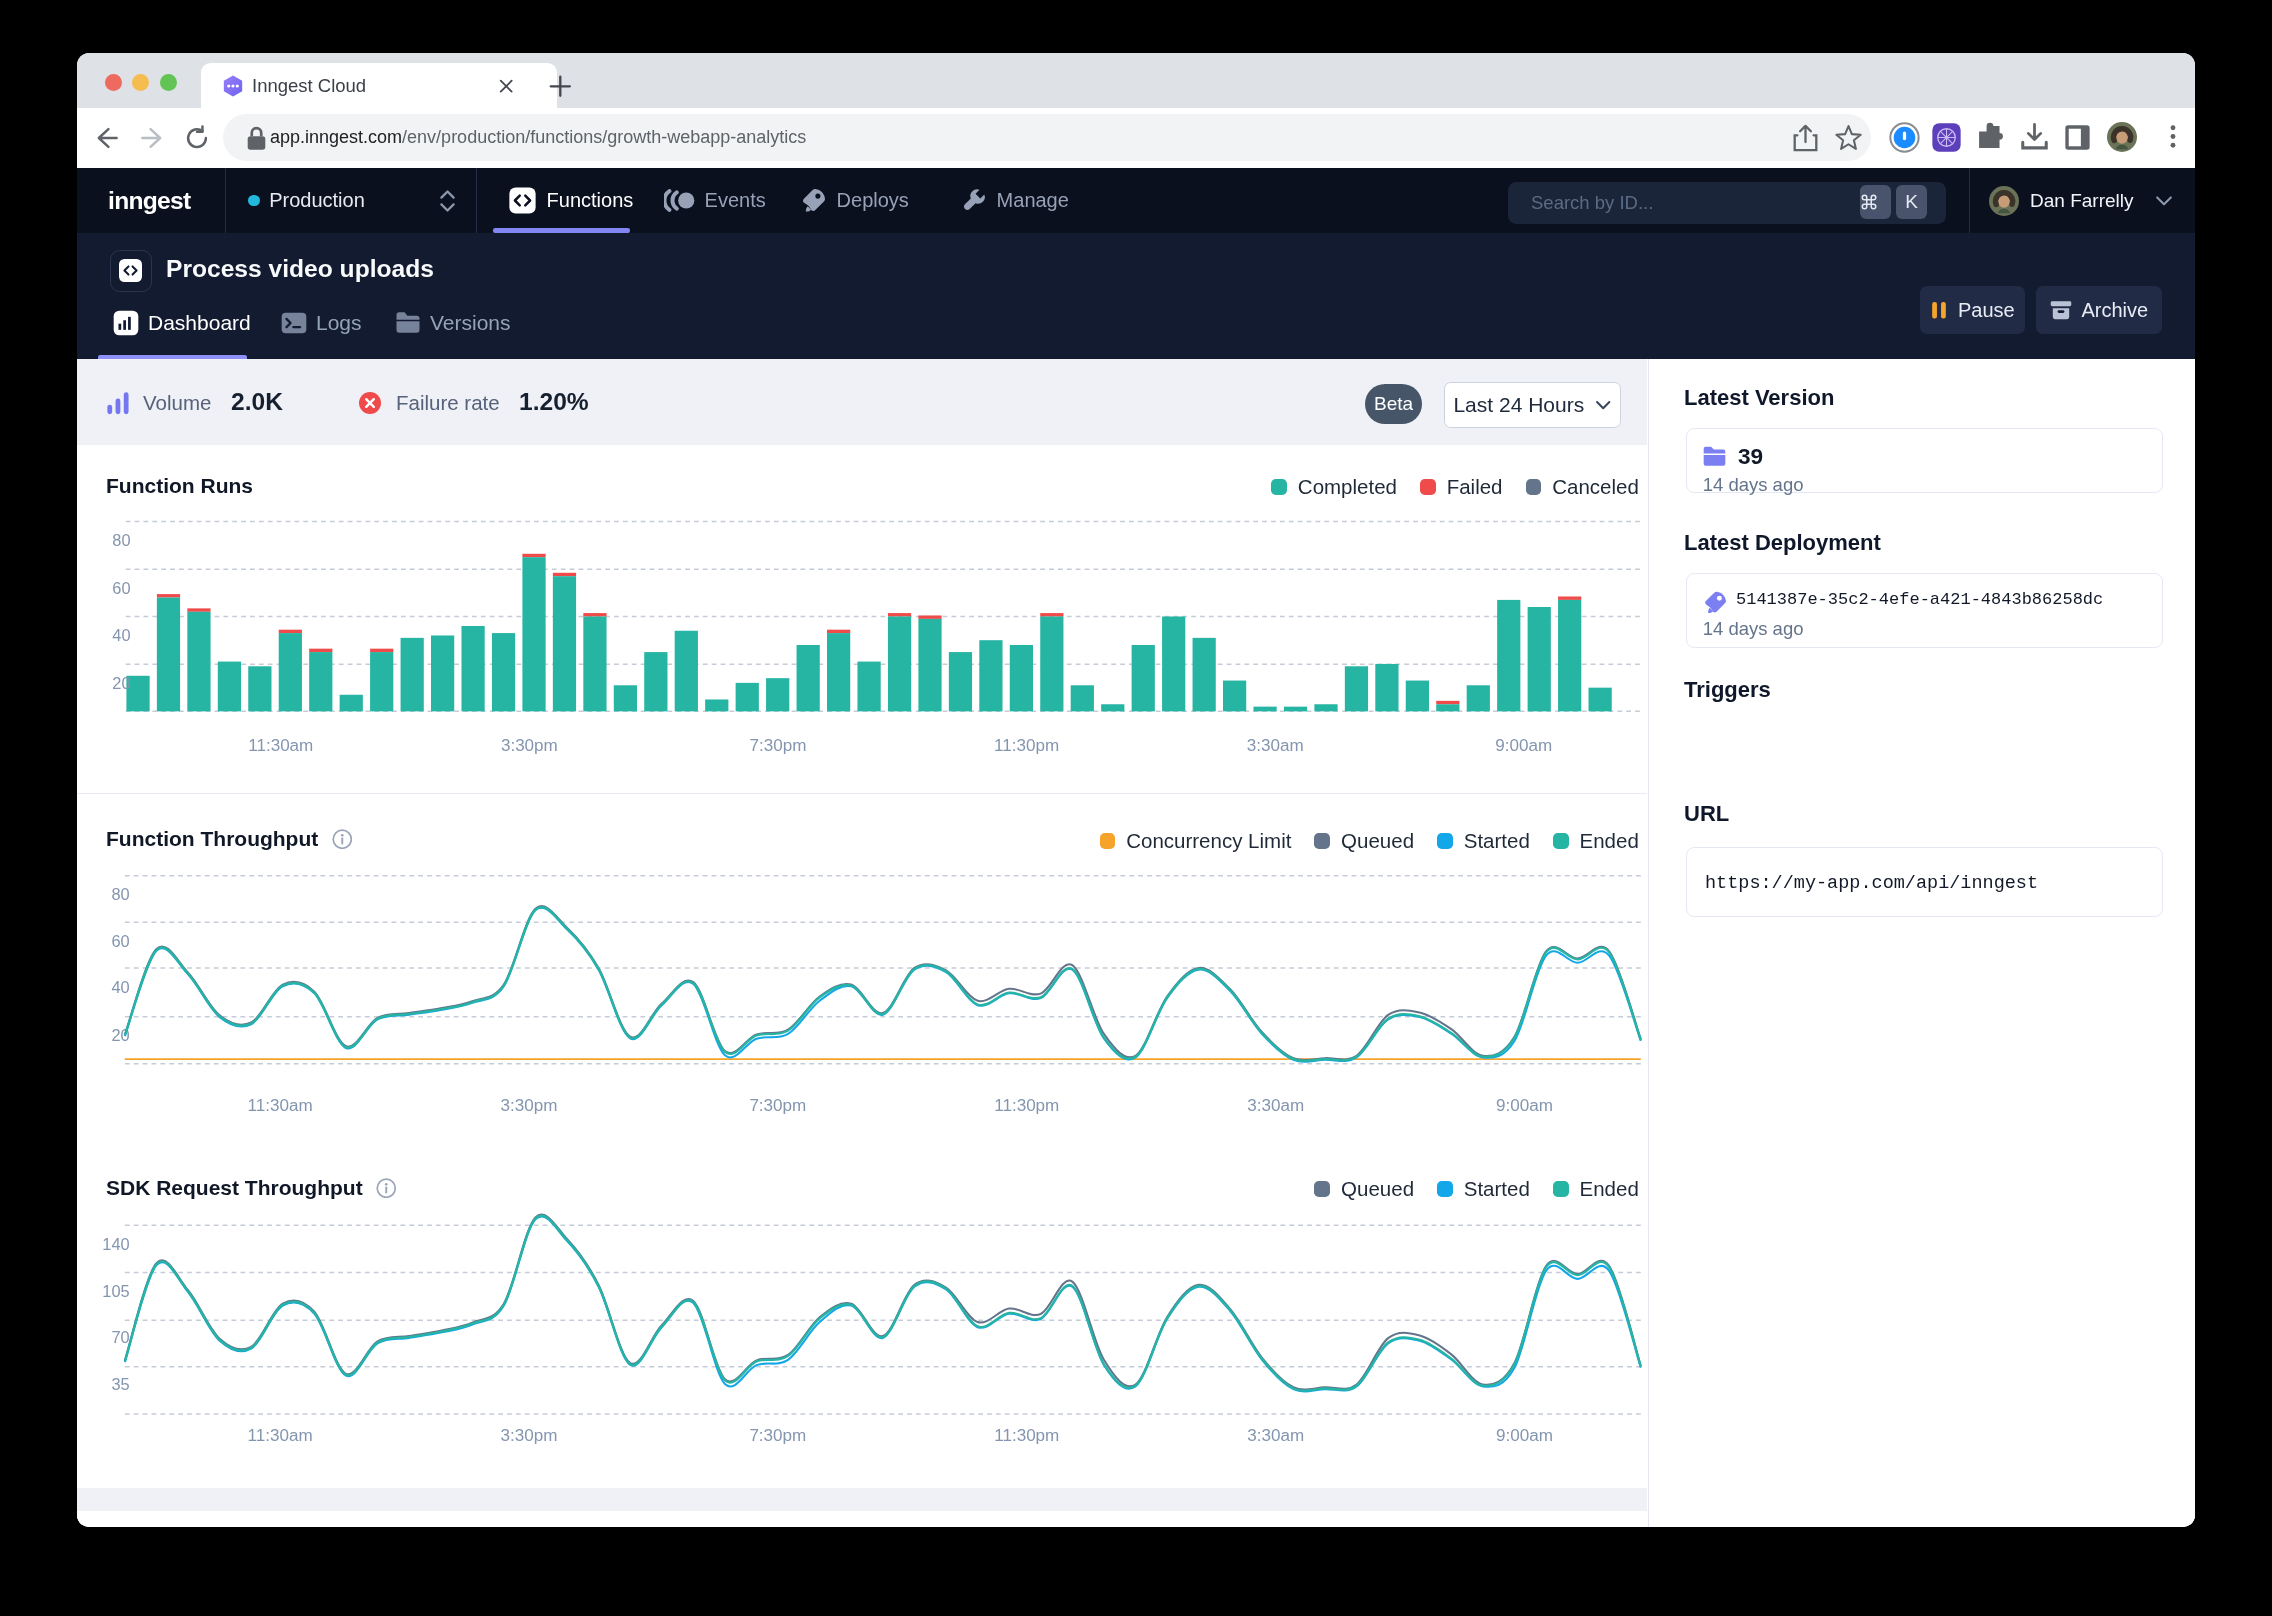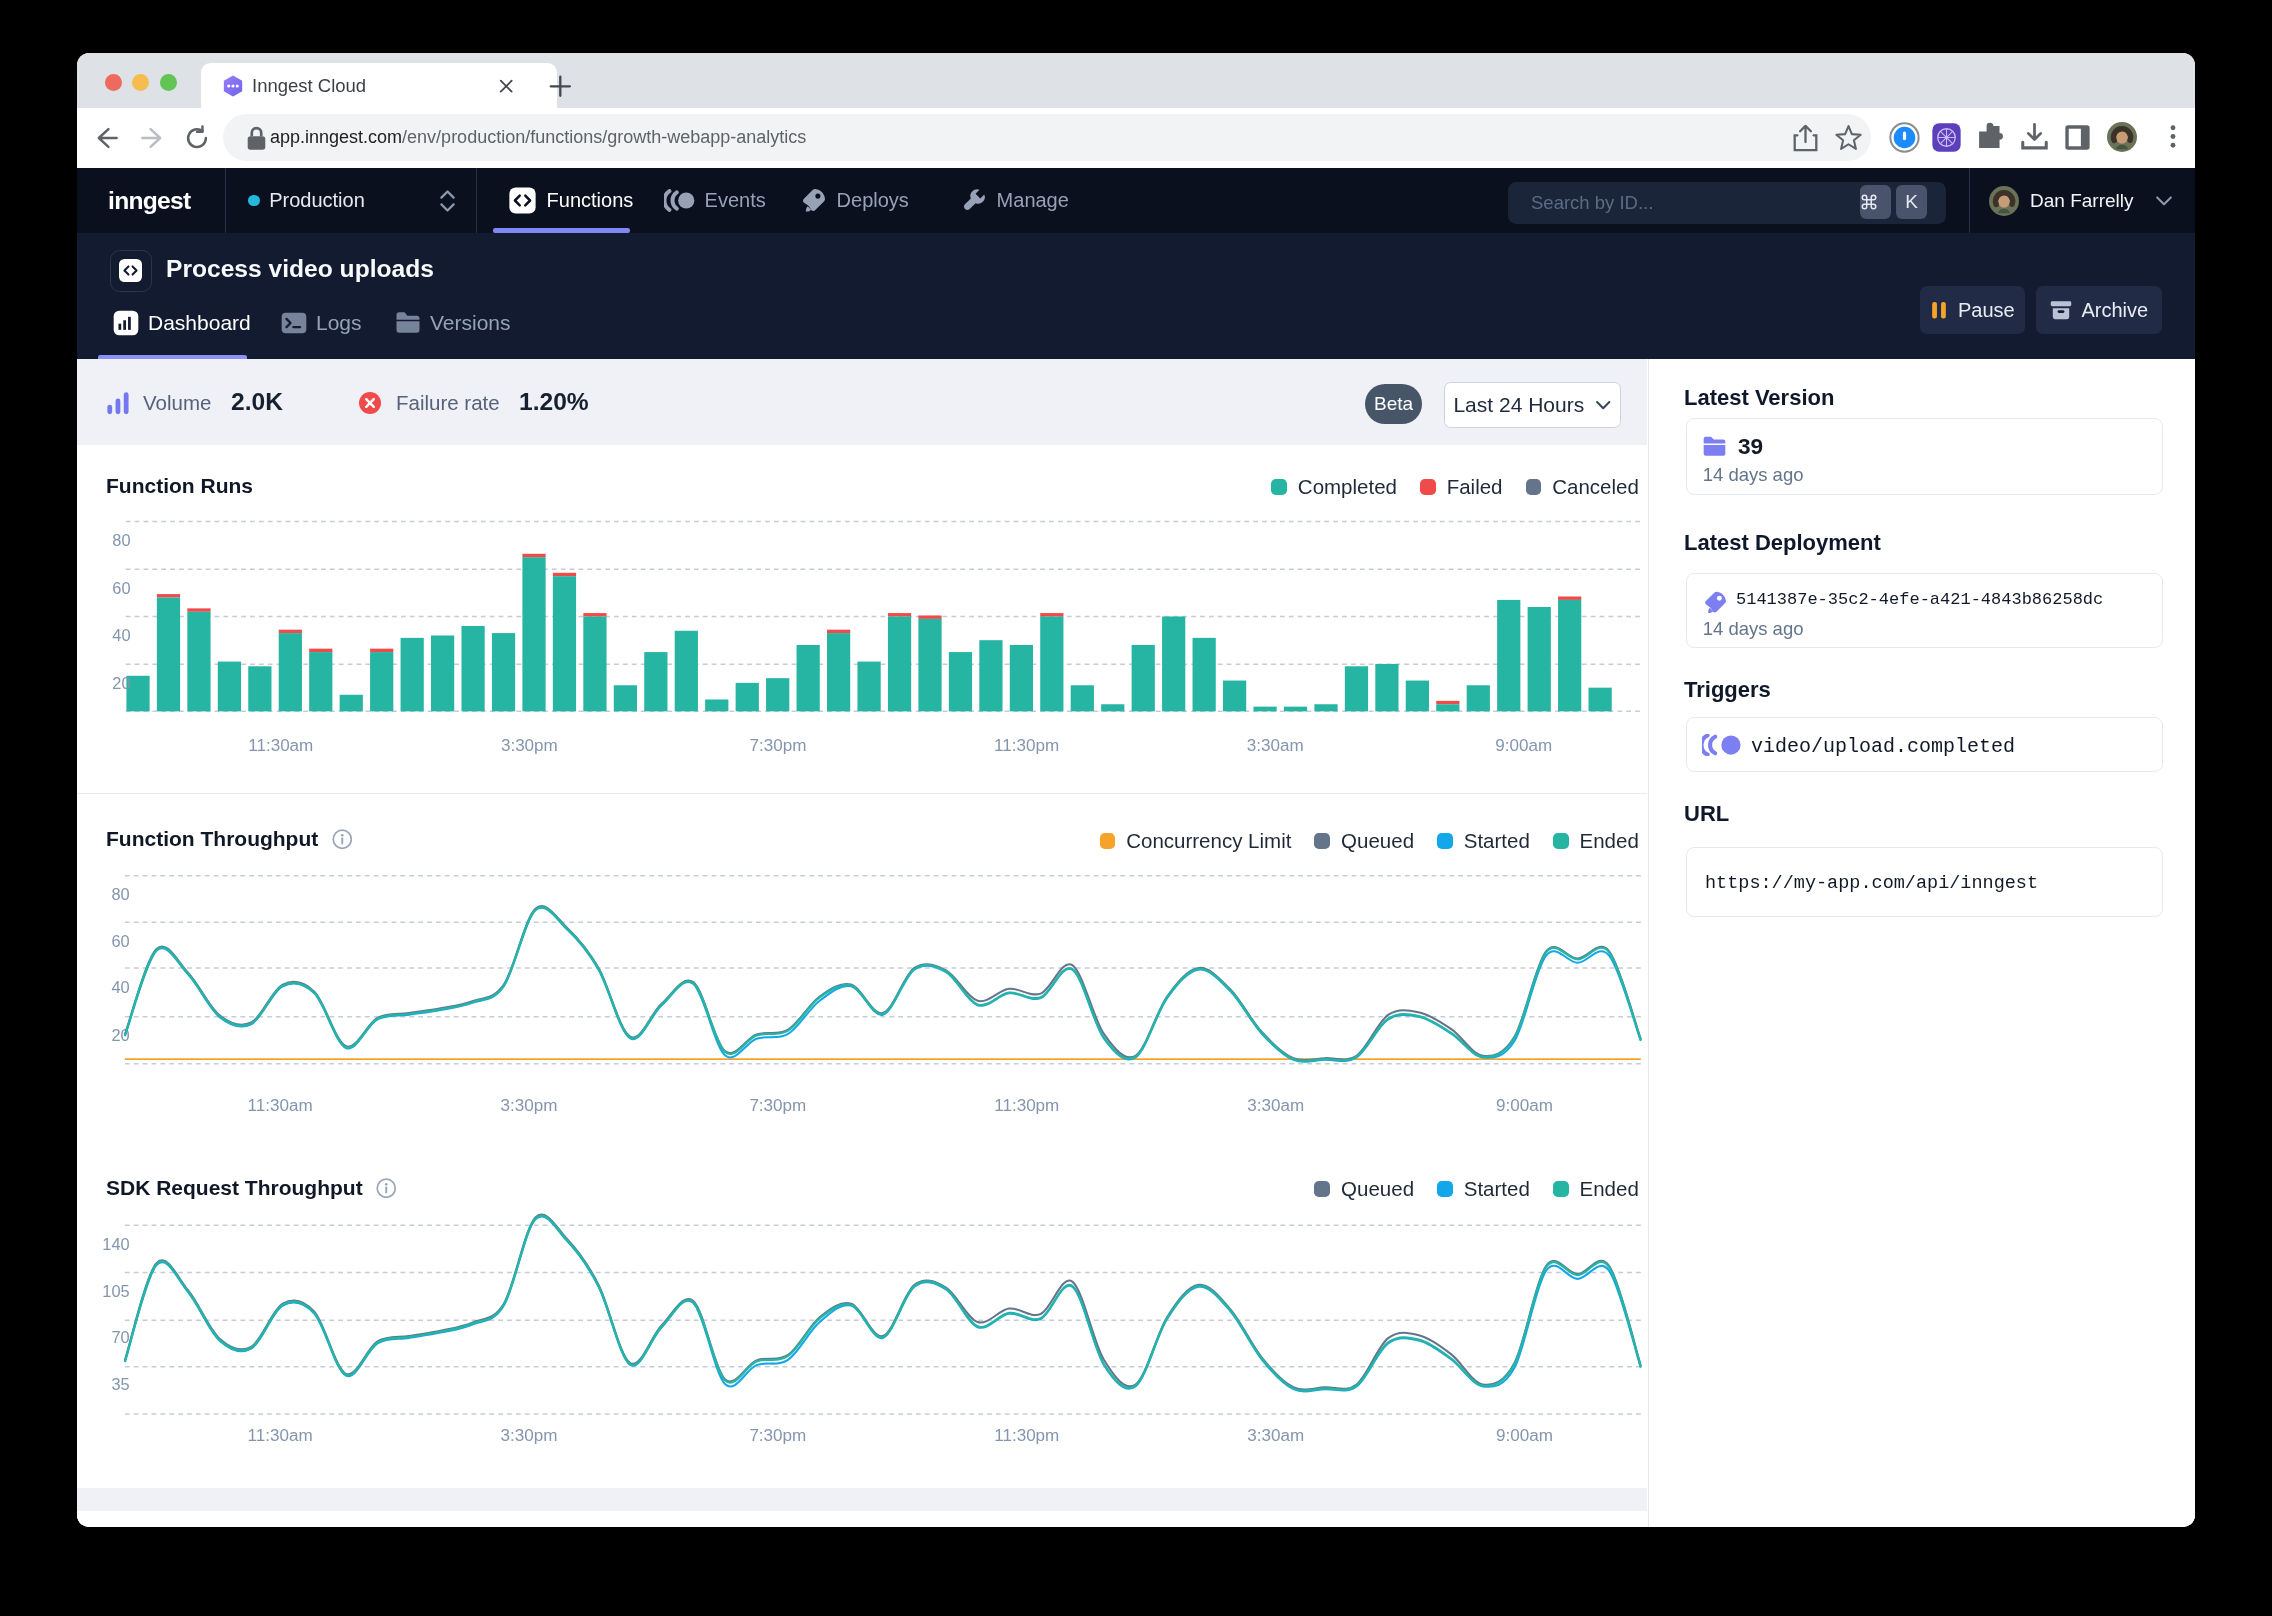--- a/index.html
+++ b/index.html
@@ -438,47 +438,39 @@
 <text x="1389" y="406" text-anchor="middle" dominant-baseline="central" font-size="25" fill="#8495AF">11:30pm</text>
 <text x="1753" y="406" text-anchor="middle" dominant-baseline="central" font-size="25" fill="#8495AF">3:30am</text>
 <text x="2117" y="406" text-anchor="middle" dominant-baseline="central" font-size="25" fill="#8495AF">9:00am</text>
 </svg>
           </div>
       </div>
       <div id="graytail"></div>
     </div>
     <div id="sidebar">
       <div class="shead" style="top:26px">Latest Version</div>
-      <div class="scard" style="top:59px; height:77px">
+      <div class="scard" style="top:69px; height:65px">
         <svg class="abs" style="left:15.7px; top:17px" width="23" height="20.5" viewBox="0 0 34 30">
             <path d="M1 4 a3 3 0 0 1 3 -3 h8 l4 4 h14 a3 3 0 0 1 3 3 v3 H1 Z" fill="#7B7FF2"></path>
             <path d="M1 13 H33 V26 a3 3 0 0 1 -3 3 H4 a3 3 0 0 1 -3 -3 Z" fill="#7B7FF2"></path>
           </svg>
         <div class="abs" style="left:51px; top:15px; font-size:22.6px; font-weight:600; color:#111827">39</div>
         <div class="abs sgray" style="left:15.7px; top:45px">14 days ago</div>
       </div>
       <div class="shead" style="top:171px">Latest Deployment</div>
       <div class="scard" style="top:214px; height:75px">
         <svg class="abs" style="left:15.7px; top:15.7px" width="24.6" height="24.6" viewBox="0 0 36 36">
             <path d="M20.5 2.5 C27.5 3.5 32.5 8.5 33.5 15.5 C33.7 17 33.2 18.4 32.1 19.5 L19.8 31.8 C18.3 33.3 15.9 33.1 14.7 31.4 L11.5 26.8 L9.2 24.5 L4.6 21.3 C2.9 20.1 2.7 17.7 4.2 16.2 L16.5 3.9 C17.6 2.8 19 2.3 20.5 2.5 Z" fill="#7B7FF2"></path>
             <circle cx="24" cy="12" r="3.6" fill="#fff"></circle>
             <path d="M10 26 C8 28 7.2 30.8 7.5 33.5 C10.2 33.8 13 33 15 31" fill="#7B7FF2"></path>
           </svg>
         <div class="abs" style="left:49px; top:16.4px; font-family:'Liberation Mono', monospace; font-size:17px; color:#111827; white-space:nowrap">5141387e-35c2-4efe-a421-4843b86258dc</div>
         <div class="abs sgray" style="left:15.7px; top:44px">14 days ago</div>
       </div>
       <div class="shead" style="top:318px">Triggers</div>
-      <div class="scard" style="top:358px; height:55px">
-        <svg class="abs" style="left:15px; top:16.4px" width="40" height="22" viewBox="0 0 58 32">
-            <path d="M8 2 a15.5 15.5 0 0 0 0 28" stroke="#7B7FF2" stroke-width="6" fill="none" stroke-linecap="round"></path>
-            <path d="M19 4 a13.5 13.5 0 0 0 0 24" stroke="#7B7FF2" stroke-width="6" fill="none" stroke-linecap="round"></path>
-            <circle cx="42" cy="16" r="14" fill="#7B7FF2"></circle>
-          </svg>
-        <div class="abs" style="left:64px; top:17px; font-family:'Liberation Mono', monospace; font-size:20px; color:#111827">video/upload.completed</div>
-      </div>
       <div class="shead" style="top:442px">URL</div>
       <div class="scard" style="top:488px; height:70px">
         <div class="abs" style="left:18px; top:24.6px; font-family:'Liberation Mono', monospace; font-size:18.5px; color:#111827">https://my-app.com/api/inngest</div>
       </div>
     </div>
   </div>
 </div>
 
 
 </body></html>

